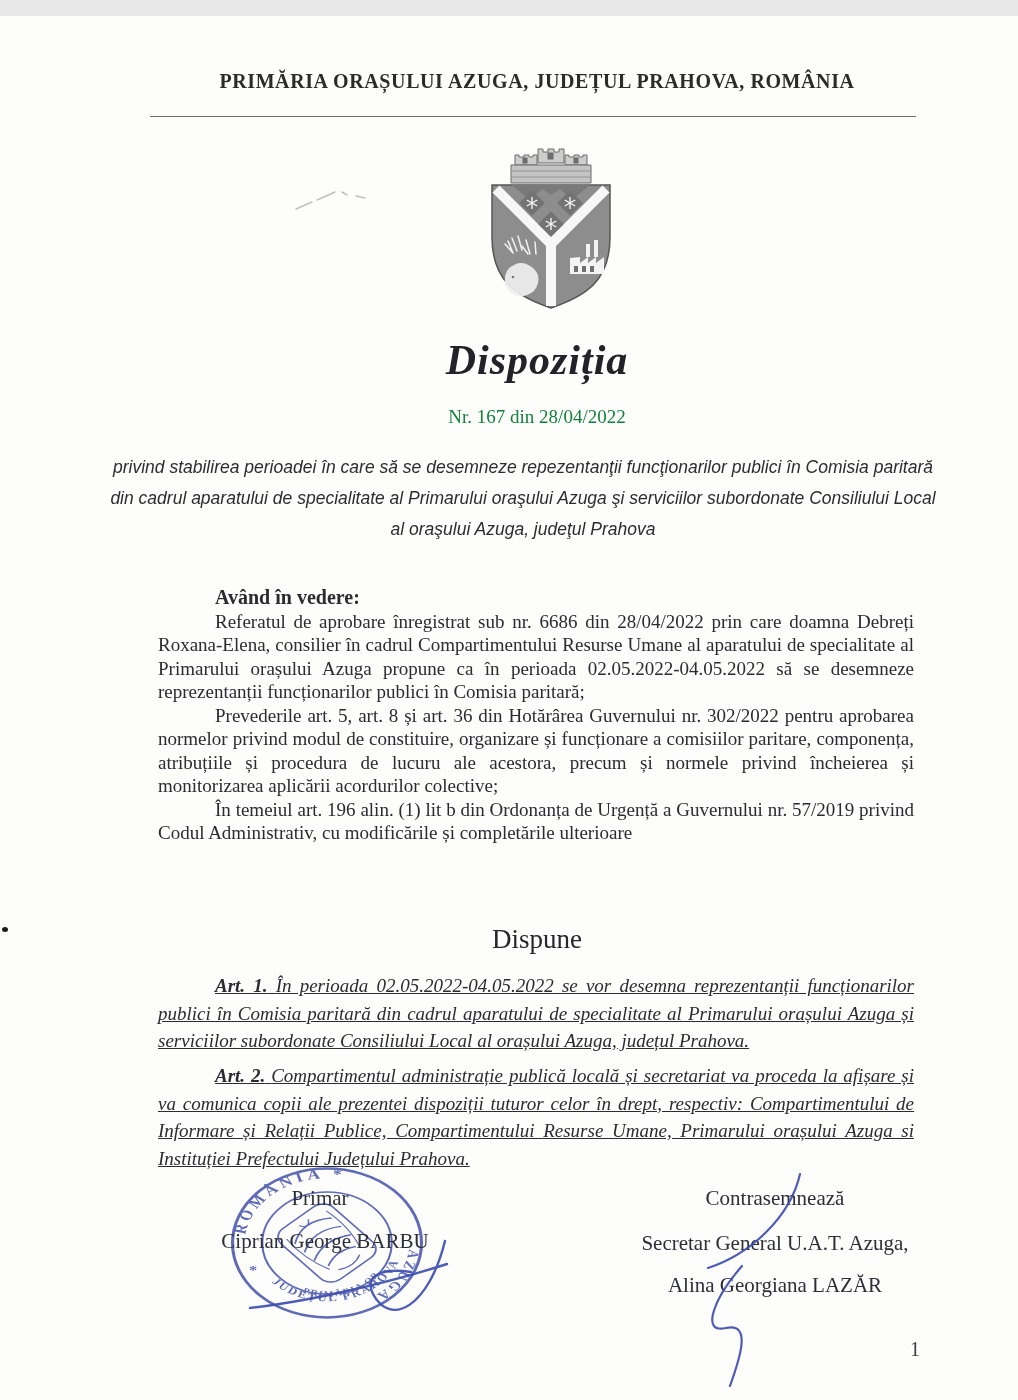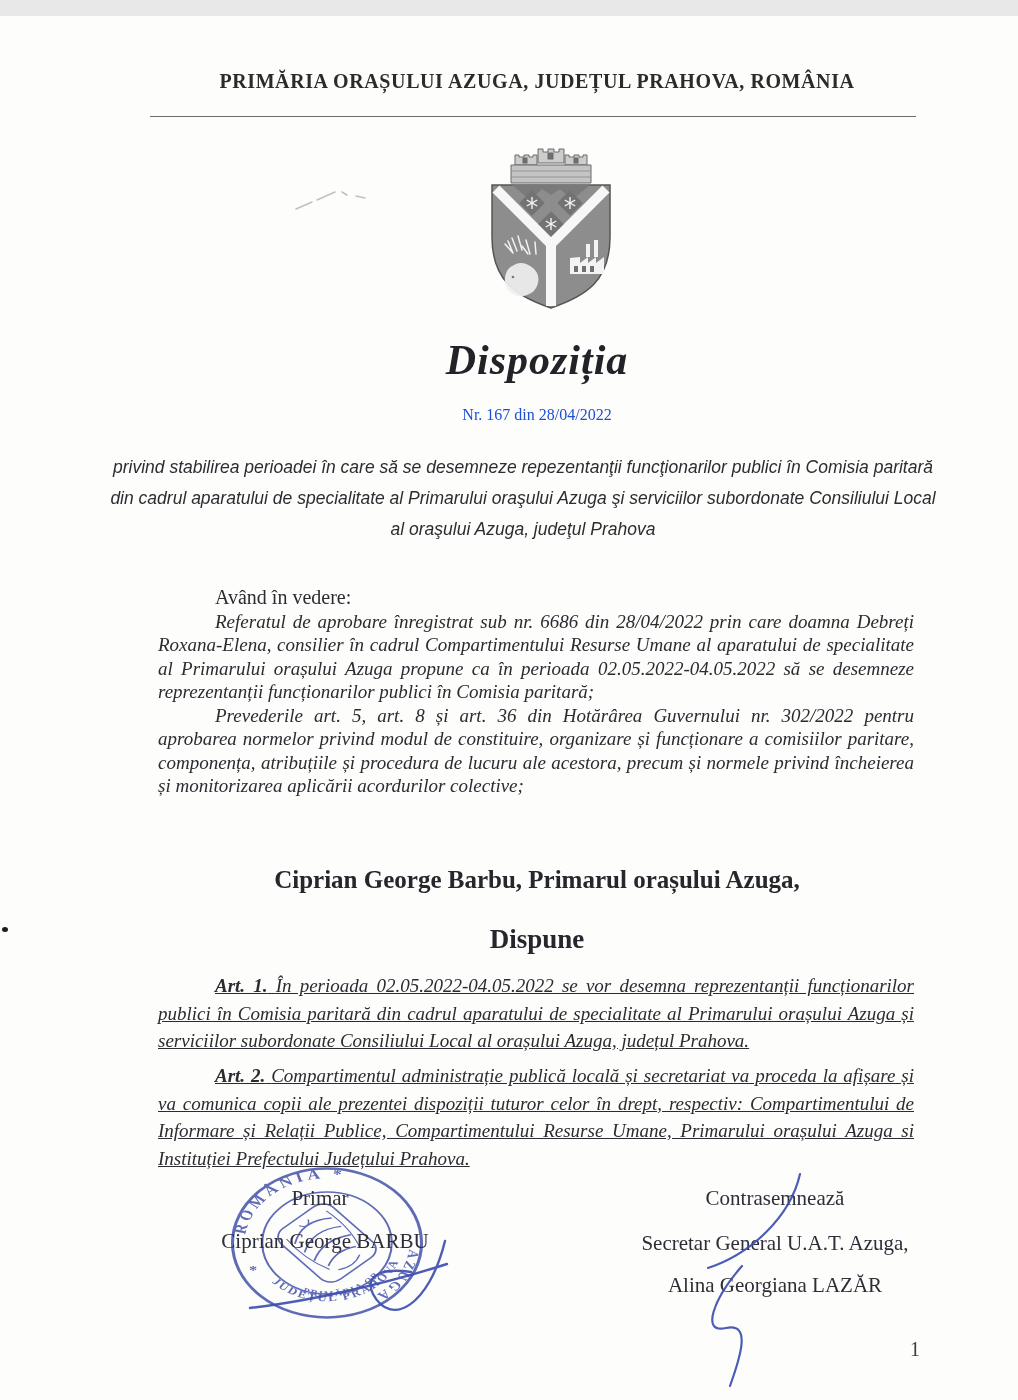--- a/index.html
+++ b/index.html
@@ -10,35 +10,35 @@
   }
   .abs{position:absolute;}
   .centered{left:56px;width:962px;text-align:center;}
 
   .doc-header{top:54px;font-weight:bold;font-size:20px;letter-spacing:.6px;color:#2b2b2b;}
   .header-rule{top:100px;left:150px;width:766px;border-top:1.8px solid #555;opacity:.85;}
 
   .coa{left:486px;top:128px;width:130px;height:167px;}
 
   .doc-title{top:320px;font-size:42px;font-weight:bold;letter-spacing:1px;color:#222228;margin:0;font-style:italic;}
-  .doc-number{top:390px;font-size:16px;color:#1d4ed8;}
+  .doc-number{top:390px;font-size:19px;color:#15803d;}
 
   .subject{
     top:436px;left:110px;width:826px;text-align:center;
     font-family:"Liberation Sans","DejaVu Sans",sans-serif;
     font-style:italic;font-weight:normal;font-size:17.5px;line-height:31px;color:#2c2c31;
   }
 
   .preamble{top:570px;left:158px;width:756px;font-size:19px;line-height:23.5px;text-align:justify;}
   .preamble p{margin:0;text-indent:57px;}
-  .preamble .heading{font-weight:normal;font-size:20px;}
-  .it{font-style:italic;}
+  .preamble .heading{font-weight:bold;font-size:20px;}
+  .it{}
 
   .decision-issuer{top:850px;font-size:25px;font-weight:bold;color:#26262c;}
-  .decision-verb{top:908px;font-size:27px;font-weight:bold;color:#26262c;}
+  .decision-verb{top:908px;font-size:27px;font-weight:normal;color:#26262c;}
 
   .article{left:158px;width:756px;font-size:19px;line-height:27.5px;text-align:justify;
            font-style:italic;margin:0;text-indent:57px;text-decoration:underline;}
   .article .art-label{font-weight:bold;}
   #art1{top:956px;}
   #art2{top:1046px;}
 
   .sig-text{font-size:21px;color:#2e2e38;z-index:3;}
   #sig-left-role{top:1170px;left:170px;width:300px;text-align:center;}
   #sig-left-name{top:1213px;left:140px;width:370px;text-align:center;}
@@ -127,23 +127,23 @@
 
   <h1 class="abs centered doc-title">Dispoziția</h1>
   <div class="abs centered doc-number">Nr. 167 din 28/04/2022</div>
 
   <div class="abs subject">privind stabilirea perioadei în care să se desemneze repezentanţii funcţionarilor publici în Comisia paritară din cadrul aparatului de specialitate al Primarului oraşului Azuga şi serviciilor subordonate Consiliului Local al oraşului Azuga, judeţul Prahova</div>
 
   <div class="abs preamble">
     <p class="heading">Având în vedere:</p>
     <p class="it">Referatul de aprobare înregistrat sub nr. 6686  din 28/04/2022  prin care doamna Debreți Roxana-Elena, consilier în cadrul Compartimentului Resurse Umane al aparatului de specialitate al Primarului orașului Azuga propune ca în perioada 02.05.2022-04.05.2022 să se desemneze reprezentanții funcționarilor publici în Comisia paritară;</p>
     <p class="it">Prevederile art. 5, art. 8 și art. 36 din Hotărârea Guvernului  nr. 302/2022 pentru aprobarea normelor privind modul de constituire, organizare și funcționare a comisiilor paritare, componența, atribuțiile și procedura de lucuru ale acestora, precum și normele privind încheierea și monitorizarea aplicării acordurilor colective;</p>
+    <p>În temeiul art. 196 alin. (1) lit b din Ordonanța de Urgență a Guvernului nr. 57/2019 privind Codul Administrativ, cu modificările și completările ulterioare</p>
   </div>
 
-  <div class="abs centered decision-issuer">Ciprian George Barbu, Primarul orașului Azuga,</div>
   <div class="abs centered decision-verb">Dispune</div>
 
   <p class="abs article" id="art1"><span class="art-label">Art. 1.</span> <span>În perioada 02.05.2022-04.05.2022 se vor desemna reprezentanții funcționarilor publici în Comisia paritară din cadrul aparatului de specialitate al Primarului orașului Azuga și serviciilor subordonate Consiliului Local al orașului Azuga, județul Prahova.</span></p>
   <p class="abs article" id="art2"><span class="art-label">Art. 2.</span> <span>Compartimentul administrație publică locală și secretariat va proceda la afișare și va comunica copii ale prezentei dispoziții tuturor celor în drept, respectiv: Compartimentului de Informare și Relații Publice, Compartimentului Resurse Umane,  Primarului orașului Azuga si Instituției Prefectului Județului Prahova.</span></p>
 
   <svg class="abs stamp-svg" viewBox="0 0 220 220" preserveAspectRatio="none">
     <defs>
       <path id="arcTop" d="M 30 110 A 80 80 0 0 1 190 110" fill="none"></path>
       <path id="arcRight" d="M 190 110 A 80 80 0 0 1 30 110" fill="none"></path>
       <path id="arcBottom" d="M 40 132 A 74 74 0 0 0 180 132" fill="none"></path>

